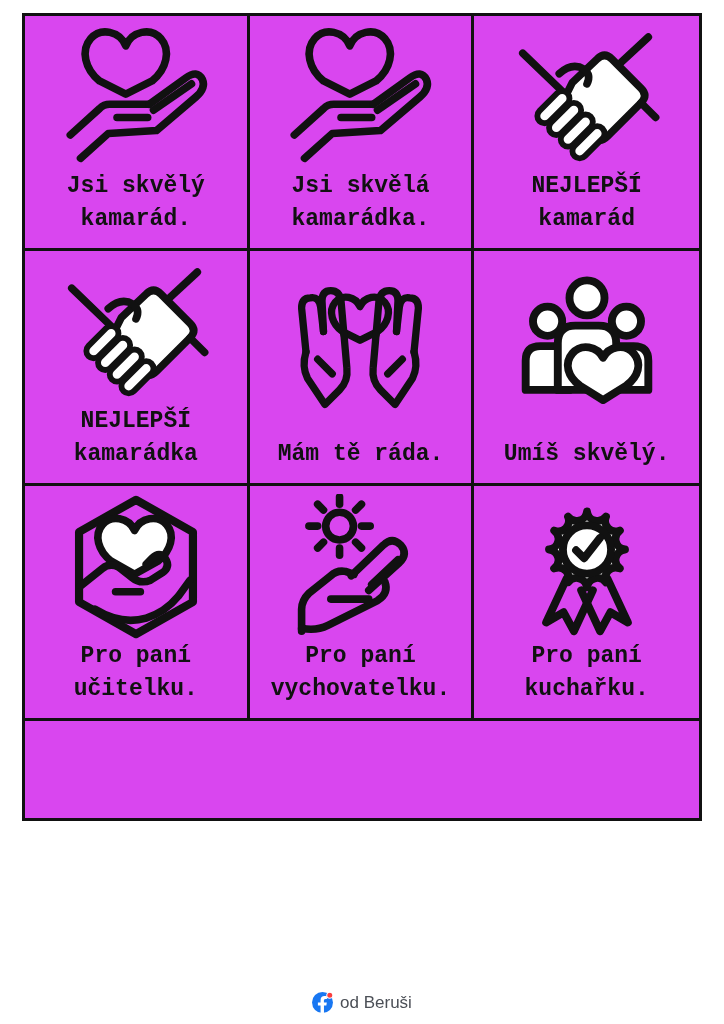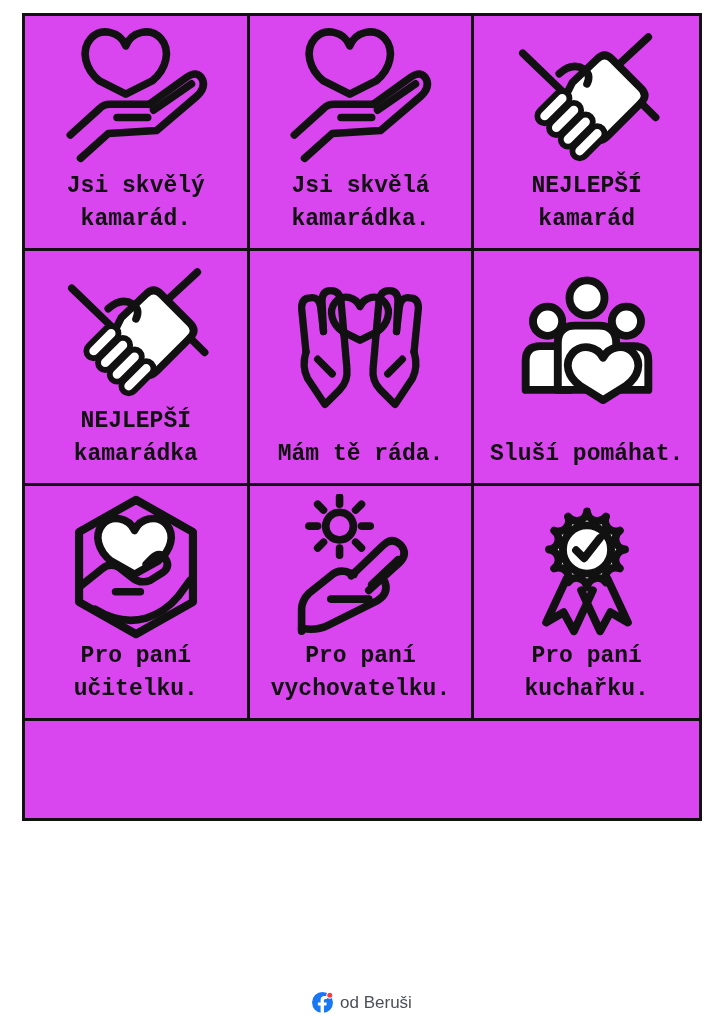--- a/index.html
+++ b/index.html
@@ -199,21 +199,21 @@
     <div class="card-label">Mám tě ráda.</div>
   </div>
 
 
   <div class="card">
     <div class="icon-wrap">
       <svg viewBox="0 0 100 100">
           <use href="#sym-people-heart"></use>
         </svg>
     </div>
-    <div class="card-label">Sluší pomáhat.</div>
+    <div class="card-label">Umíš skvělý.</div>
   </div>
 
 
   <div class="card">
     <div class="icon-wrap">
       <svg viewBox="0 0 100 100">
           <use href="#sym-hex-heart-hand"></use>
         </svg>
     </div>
     <div class="card-label">Pro paní

